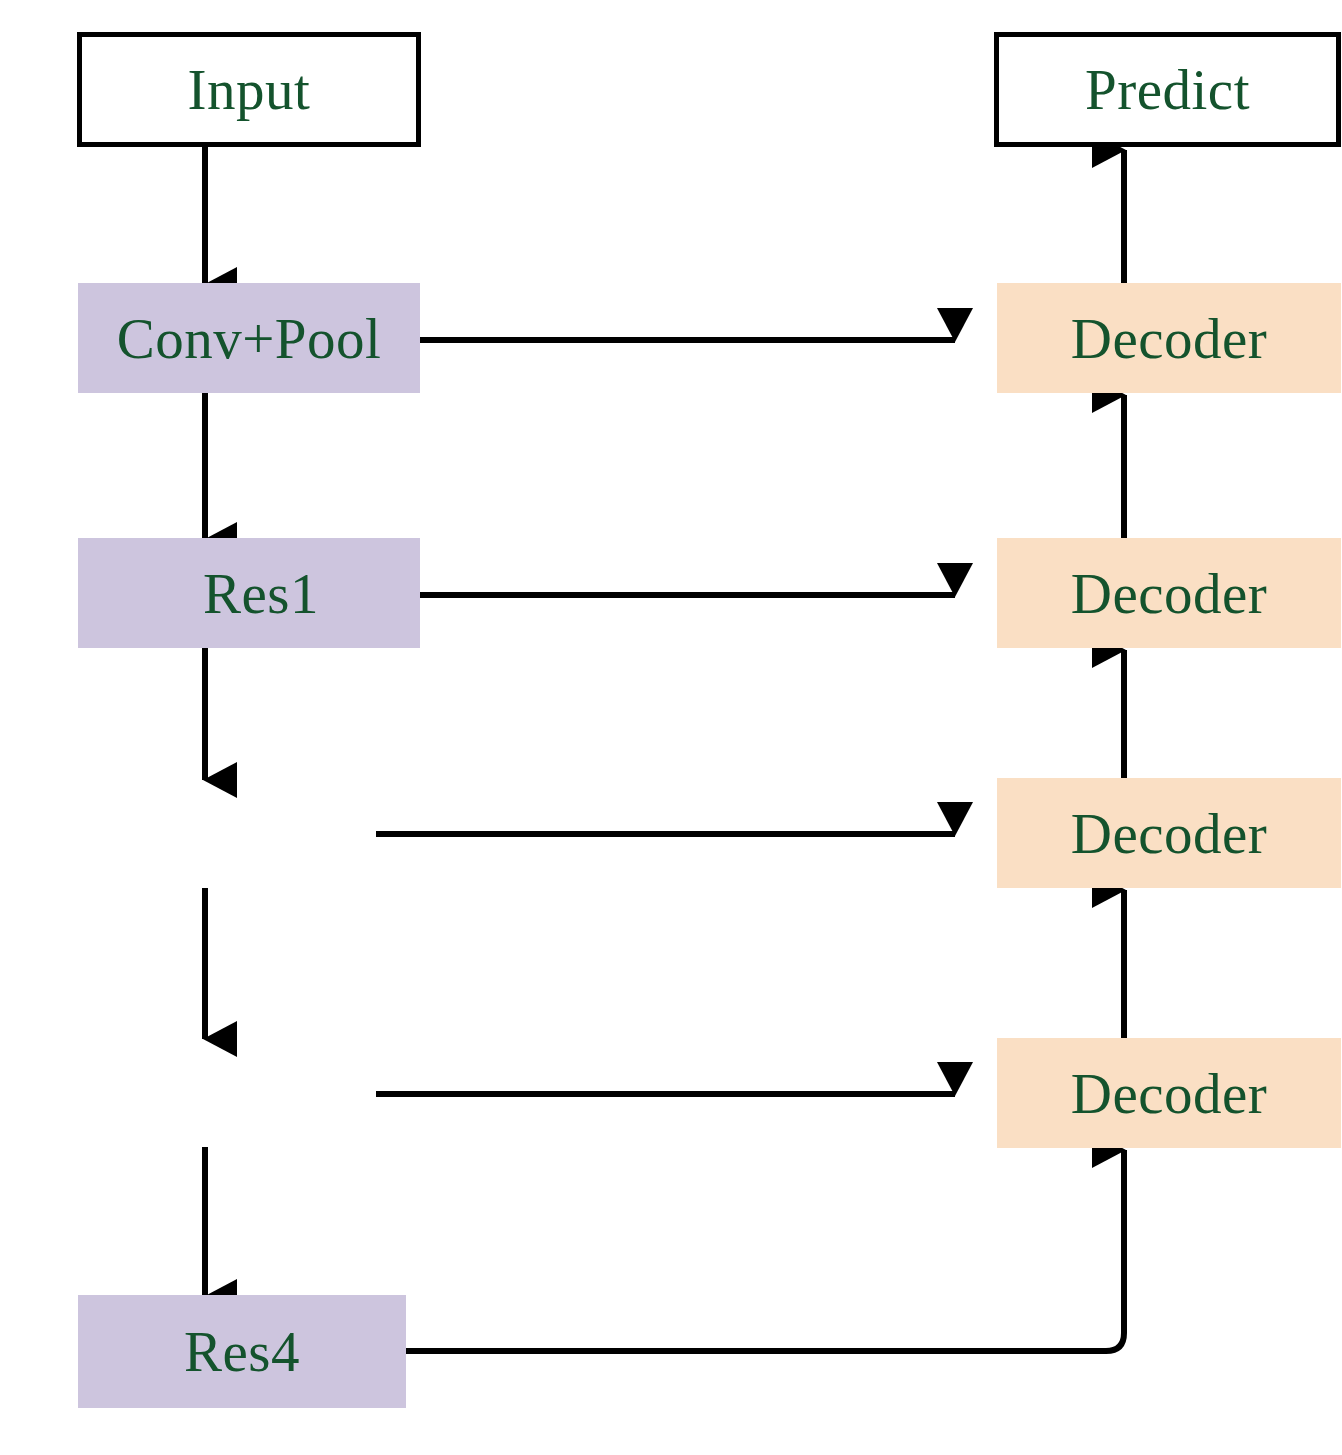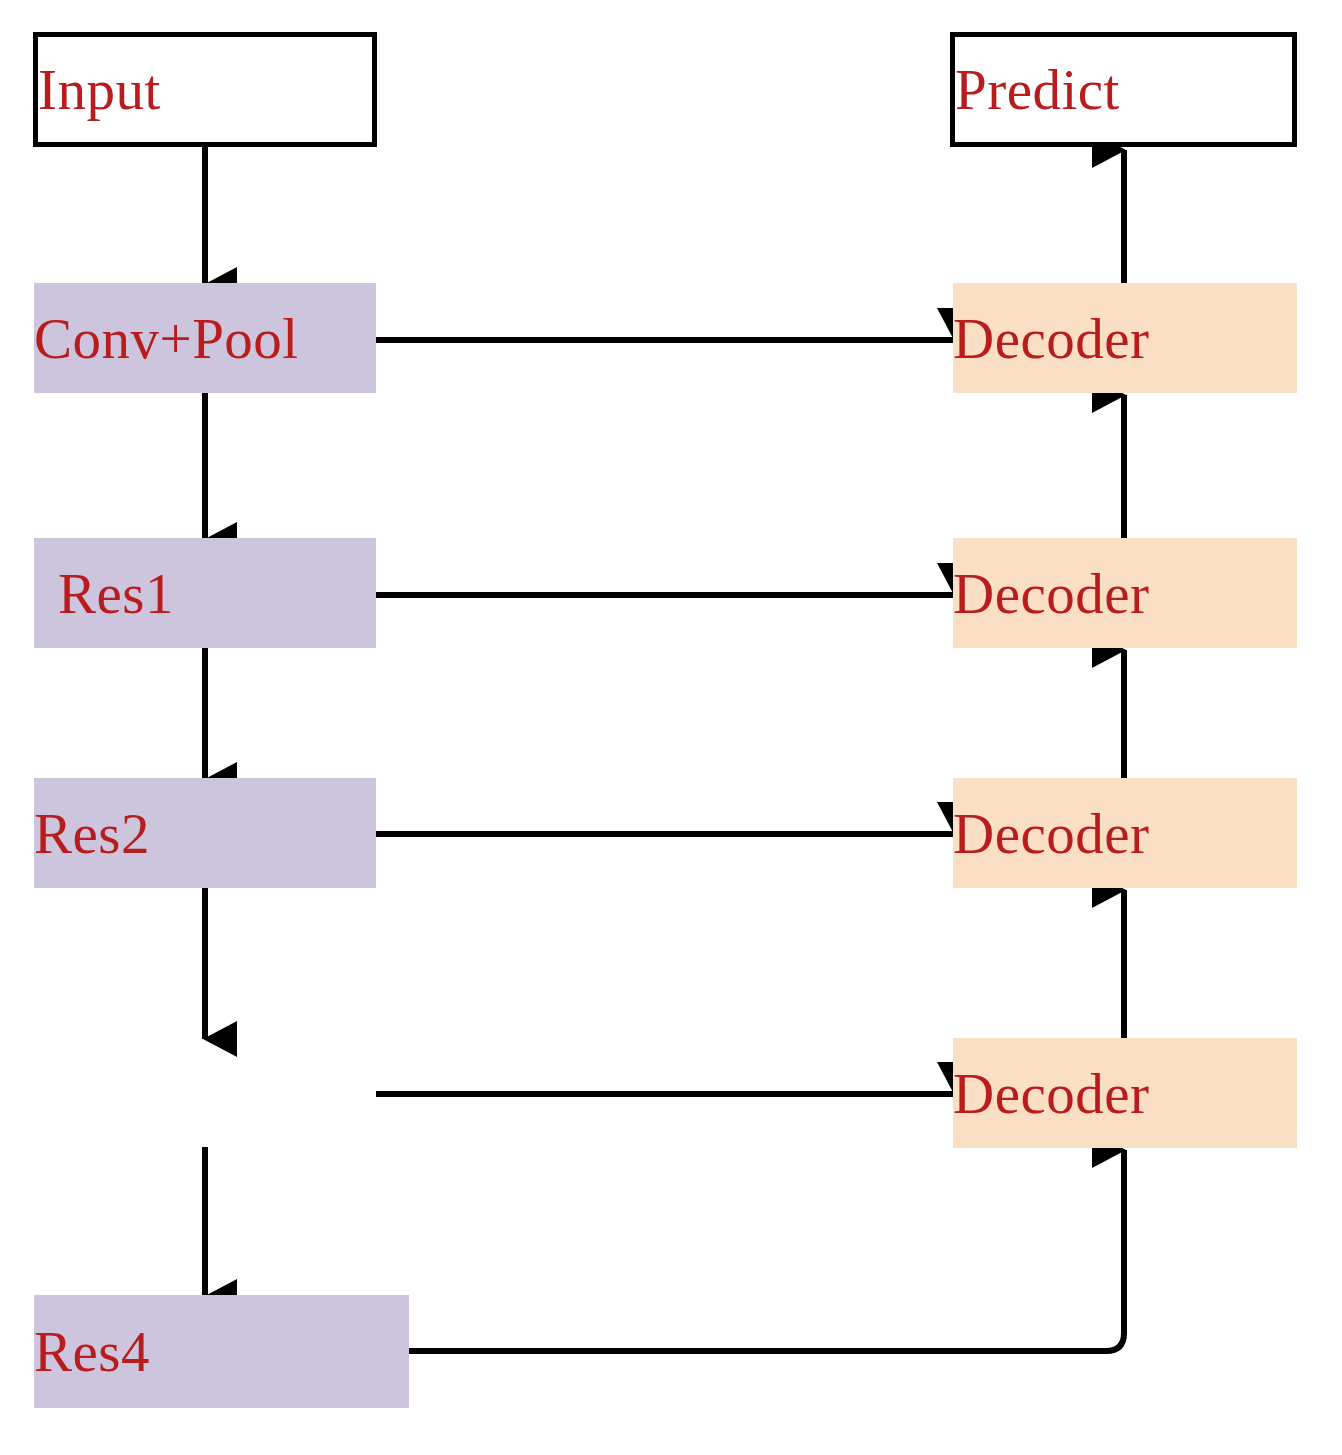--- a/index.html
+++ b/index.html
@@ -12,24 +12,26 @@
     width: 1342px;
     height: 1455px;
     background: #ffffff;
     overflow: hidden;
     font-family: "Liberation Serif", "DejaVu Serif", serif;
   }
   .node {
     position: absolute;
     display: flex;
     align-items: center;
+    justify-content: center;
     box-sizing: border-box;
-    color: #b91c1c;
+    color: #14532d;
     line-height: 1;
     white-space: nowrap;
+    margin-left: 44px;
   }
   .node-io {
     background: #ffffff;
     border: 5px solid #000000;
   }
   .node-encoder {
     background: #cdc5de;
     border: none;
   }
   .node-decoder {
@@ -104,26 +106,23 @@
   </div>
 
   <div class="node node-encoder" style="left:34px; top:283px; width:342px; height:110px;">
     <span class="node-label">Conv+Pool</span>
   </div>
 
   <div class="node node-encoder" style="left:34px; top:538px; width:342px; height:110px;padding-left:24px;">
     <span class="node-label">Res1</span>
   </div>
 
-  <div class="node node-encoder" style="left:34px; top:778px; width:342px; height:110px;">
-    <span class="node-label">Res2</span>
-  </div>
 
 
-  <div class="node node-encoder" style="left:34px; top:1295px; width:375px; height:113px;">
+  <div class="node node-encoder" style="left:34px; top:1295px; width:328px; height:113px;">
     <span class="node-label">Res4</span>
   </div>
 
   <div class="node node-decoder" style="left:953px; top:283px; width:344px; height:110px;">
     <span class="node-label">Decoder</span>
   </div>
 
   <div class="node node-decoder" style="left:953px; top:538px; width:344px; height:110px;">
     <span class="node-label">Decoder</span>
   </div>

